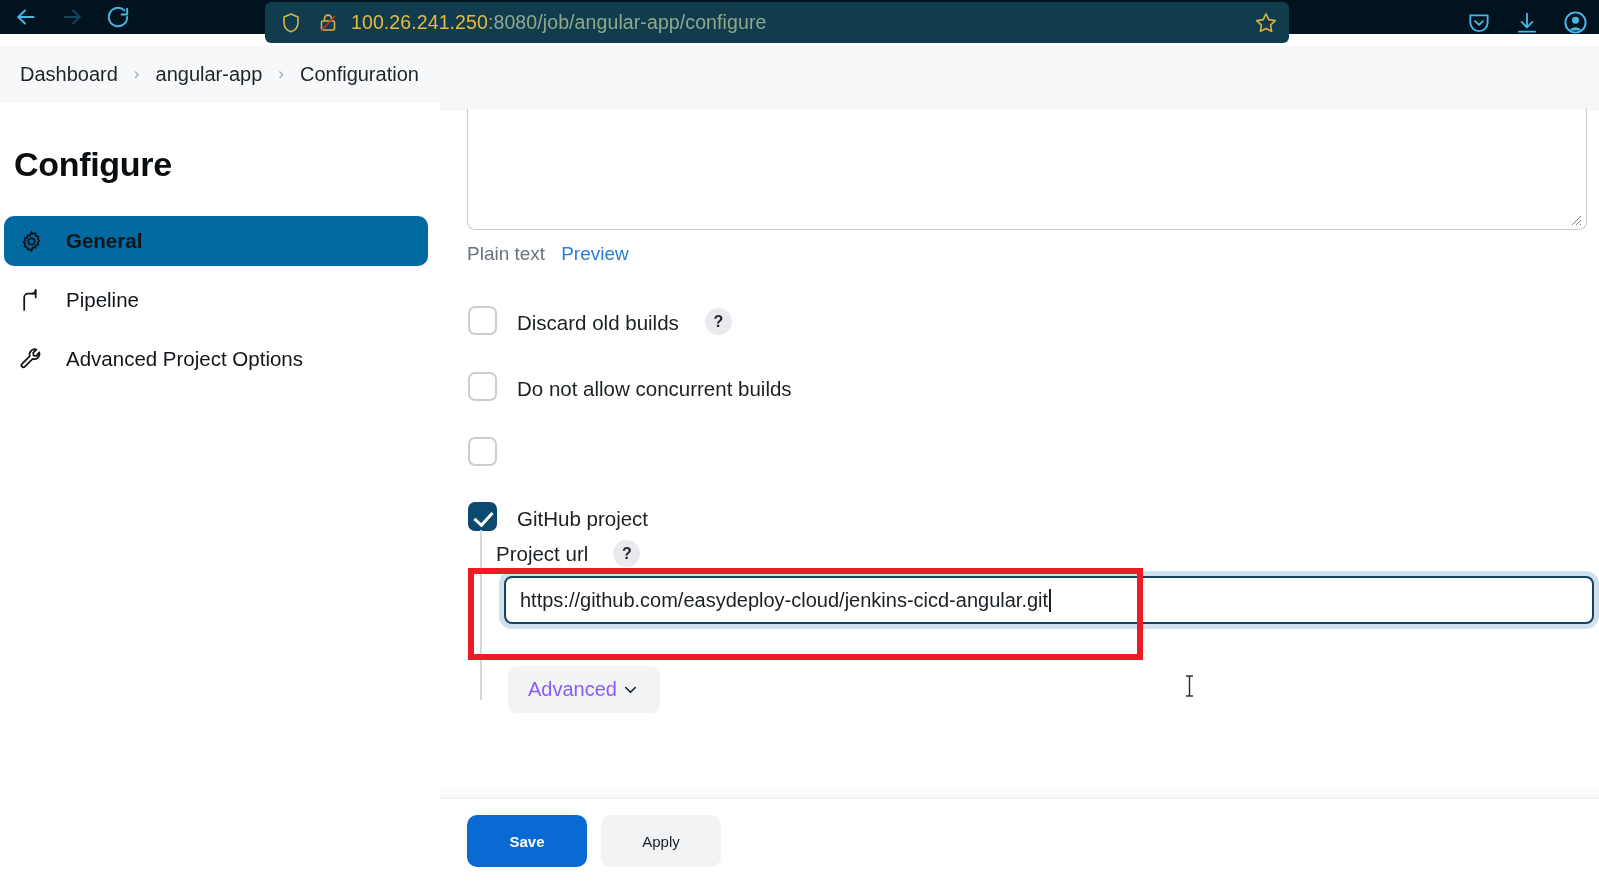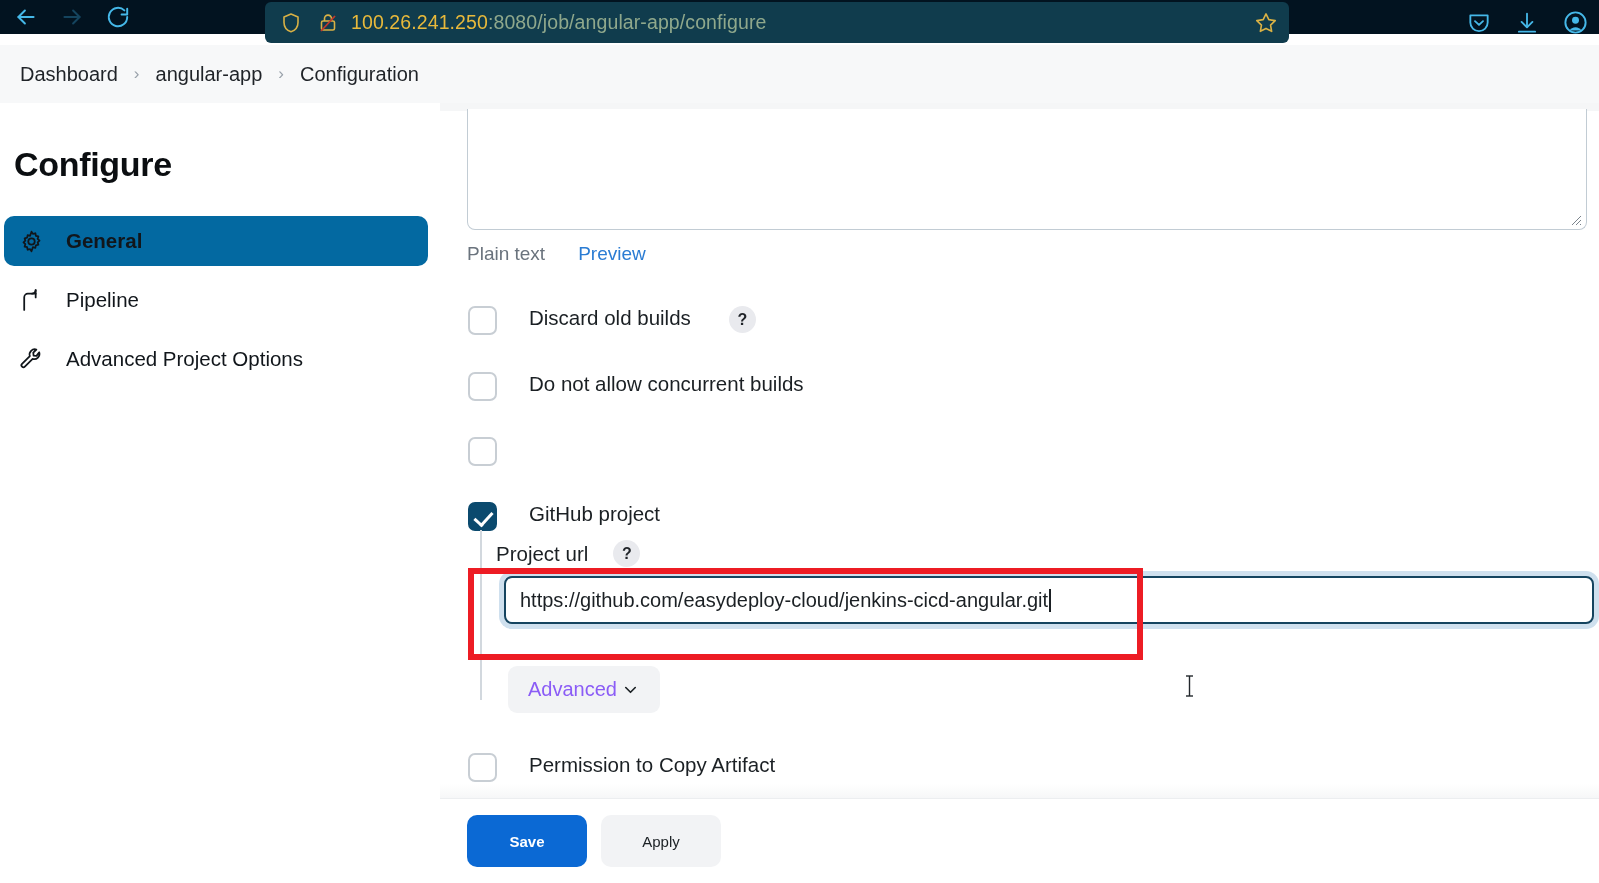--- a/index.html
+++ b/index.html
@@ -128,30 +128,30 @@
     border-radius: 0 0 8px 8px;
     background: #fff;
   }
   .resize-grip {
     position: absolute; right: 4px; bottom: 3px;
     width: 14px; height: 14px;
   }
 
   .plaintext-row {
     position: absolute; left: 27px; top: 140px;
-    display: flex; align-items: center; gap: 33px;
+    display: flex; align-items: center; gap: 16px;
     font-size: 19px;
   }
   .pt-label { color: #6a737d; }
   .pt-preview { color: #2b7cd3; cursor: pointer; }
 
   
   .cb-row {
     position: absolute; left: 28px;
-    display: flex; align-items: flex-start; gap: 32px;
+    display: flex; align-items: flex-end; gap: 20px;
   }
   .cbox {
     width: 29px; height: 29px;
     border: 2px solid #c8ced4;
     border-radius: 7px;
     background: #fff;
     flex: none;
   }
   .cbox.checked {
     background: #0b4a6e;
@@ -448,24 +448,20 @@
 
     <button class="adv-btn">
       <span>Advanced</span>
       <span style="display:flex;">
         <svg width="19" height="19" viewBox="0 0 24 24" fill="none" stroke="#1b2024" stroke-width="2.1" stroke-linecap="round" stroke-linejoin="round">
             <path d="M6 9.5l6 6 6-6"></path>
           </svg>
       </span>
     </button>
 
-    <div class="cb-row" style="top:650px;">
-      <span class="cbox"></span>
-      <span class="cb-label">Permission to Copy Artifact</span>
-    </div>
 
     <span class="mouse-caret">
       <svg width="11" height="26" viewBox="0 0 11 26" stroke="#22272c" stroke-width="1.4" fill="none">
           <line x1="5.5" y1="3" x2="5.5" y2="23"></line>
           <line x1="2" y1="3" x2="9" y2="3"></line>
           <line x1="2" y1="23" x2="9" y2="23"></line>
         </svg>
     </span>
 
     <div class="redbox"></div>

